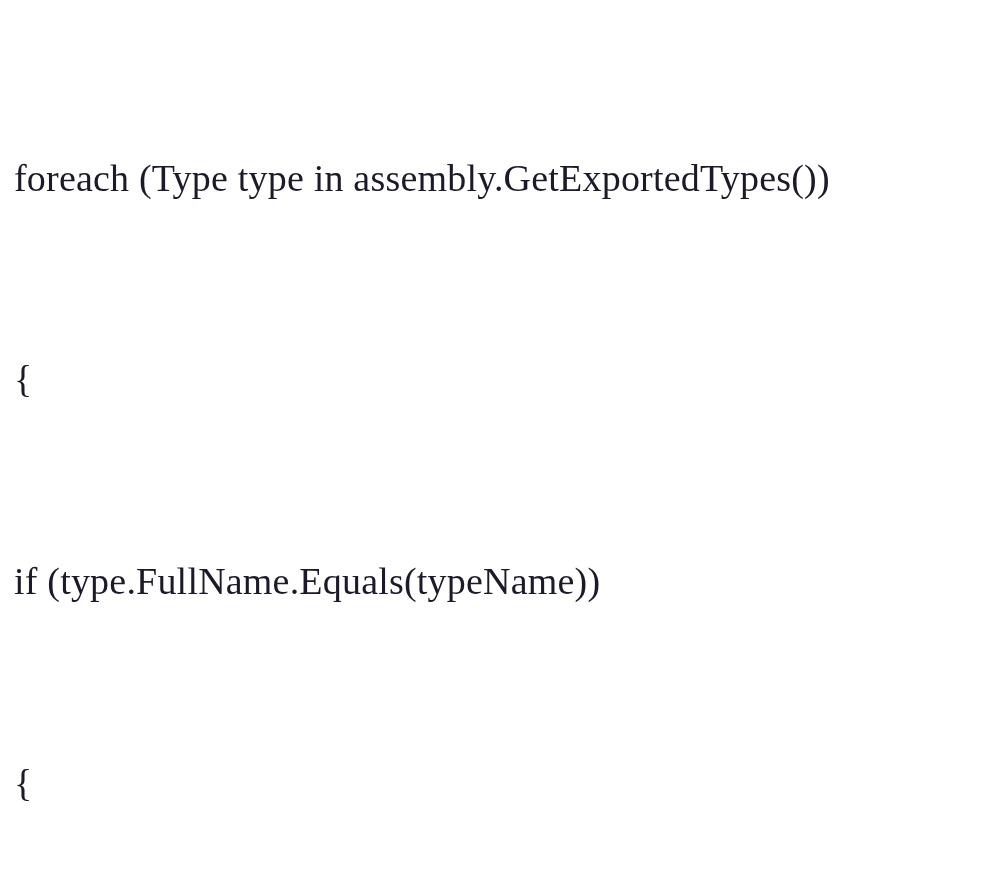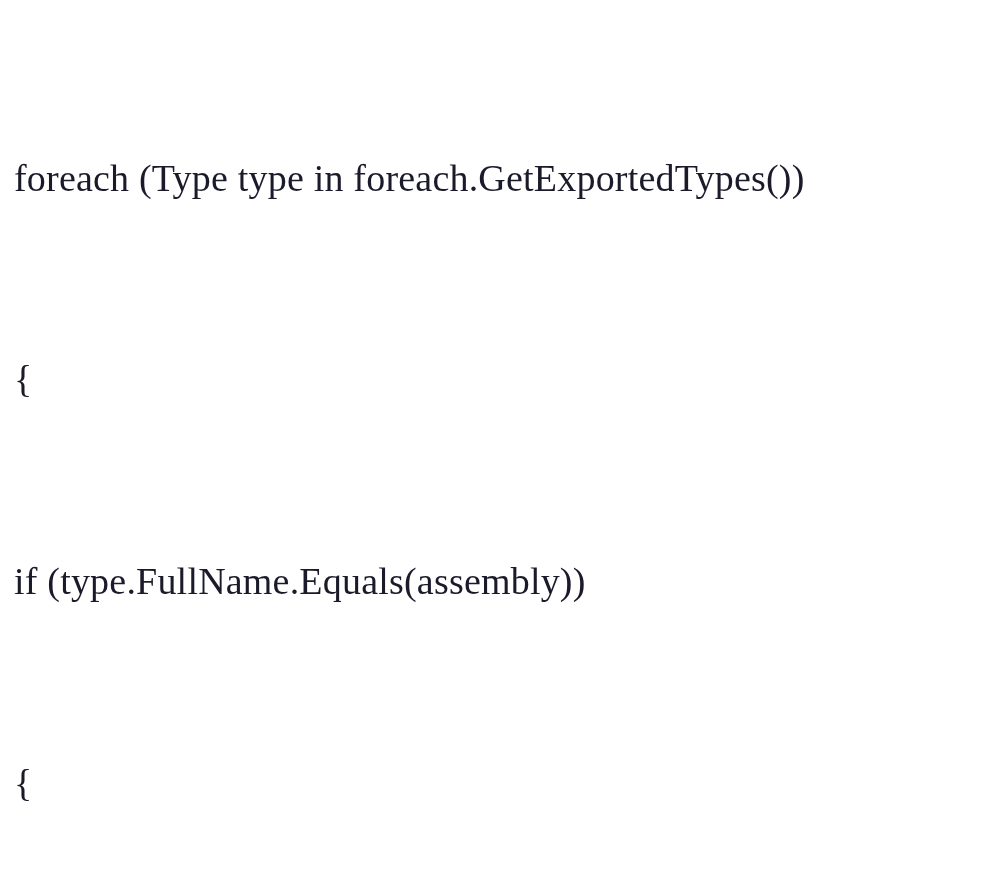--- a/index.html
+++ b/index.html
@@ -22,23 +22,23 @@
     font-weight: 500;
   }
   .line {
     display: block;
   }
 </style>
 </head>
 <body>
 
 <div class="code-block">
-  <span class="line">foreach (Type type in foreach.GetExportedTypes())</span>
+  <span class="line">foreach (Type type in assembly.GetExportedTypes())</span>
   <span class="line">{</span>
-  <span class="line">if (type.FullName.Equals(assembly))</span>
+  <span class="line">if (type.FullName.Equals(typeName))</span>
   <span class="line">{</span>
   
   
   
   
   
   
   
   
   

